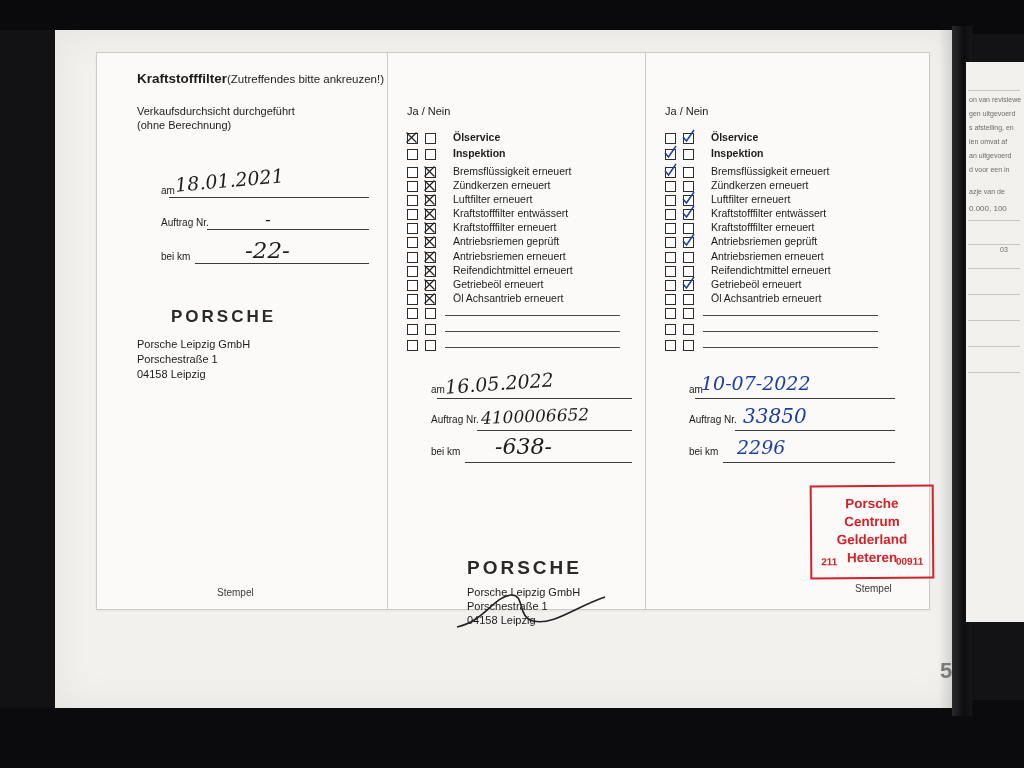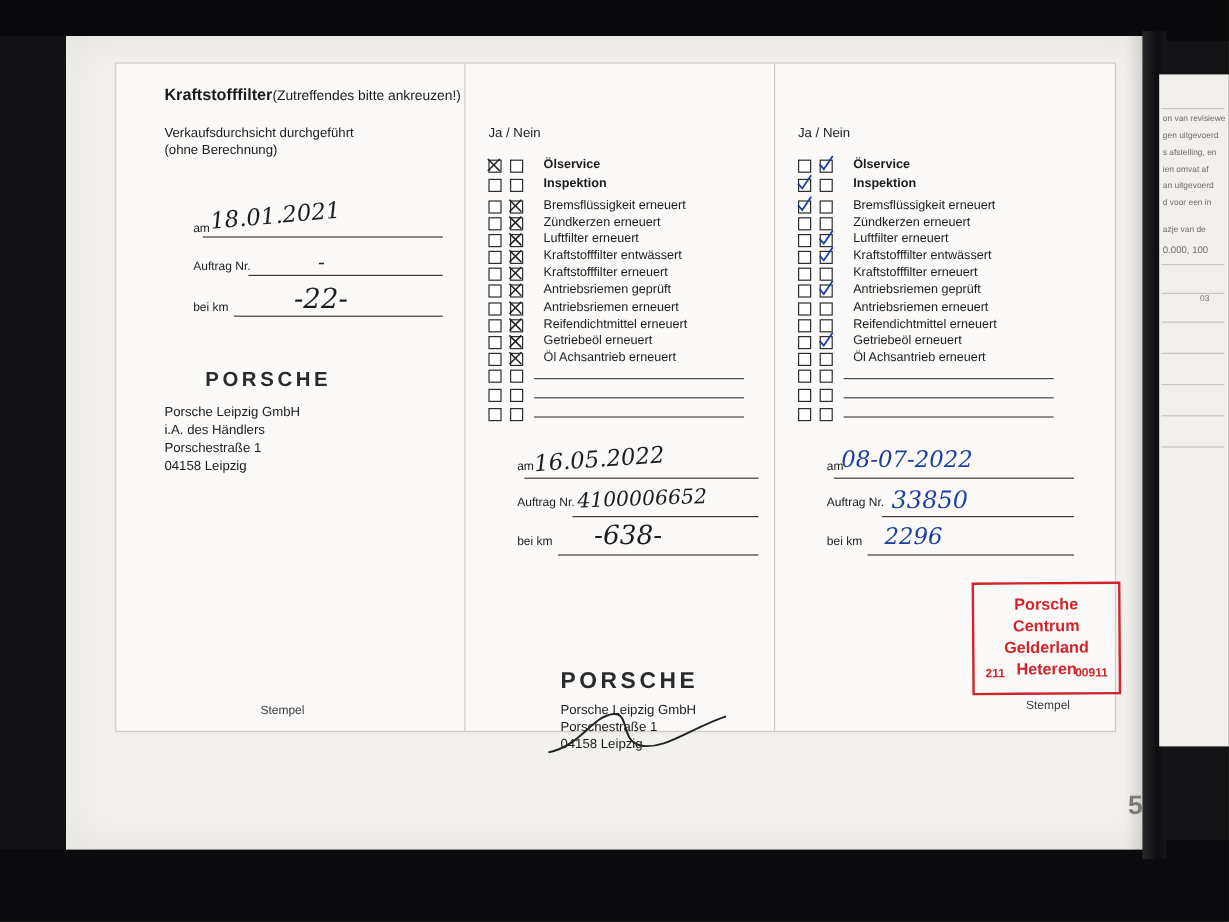--- a/index.html
+++ b/index.html
@@ -182,21 +182,20 @@
         <span class="flabel">bei km</span>
         <div class="fline" style="left:58px;top:18px;width:174px;"></div>
         <span class="hand" style="left:108px;top:-8px;font-size:23px;">-22-</span>
       </div>
 
       <div style="height:28px;"></div>
 
       <div class="porsche-word" style="margin-left:34px;">PORSCHE</div>
       <div class="addr" style="margin-top:10px;">
         <div>Porsche Leipzig GmbH</div>
-        <div>i.A. des Händlers</div>
         <div>Porschestraße 1</div>
         <div>04158 Leipzig</div>
       </div>
 
       <div class="ghost" style="left:4px;top:300px;font-size:20px;transform:rotate(-4deg);">&nbsp;</div>
       <div class="stempel" style="position:absolute;left:80px;top:482px;">Stempel</div>
     </div>
 
     <div class="col" id="col2" style="left:310px;width:230px;">
       <div class="jn">Ja / Nein</div>
@@ -455,21 +454,21 @@
         <div class="cbrow" style="height:16px;">
           <span class="cb c1"></span>
           <span class="cb c2"></span>
           <span class="blankline"></span>
         </div>
       </div>
 
       <div style="position:relative;height:32px;margin-top:22px;">
         <span class="flabel" style="top:8px;">am</span>
         <div class="fline" style="left:30px;top:22px;width:200px;"></div>
-        <span class="hand blue" style="left:36px;top:-4px;font-size:19px;">08-07-2022</span>
+        <span class="hand blue" style="left:36px;top:-4px;font-size:19px;">10-07-2022</span>
       </div>
       <div style="position:relative;height:32px;">
         <span class="flabel" style="top:6px;">Auftrag Nr.</span>
         <div class="fline" style="left:70px;top:22px;width:160px;"></div>
         <span class="hand blue" style="left:78px;top:-4px;font-size:20px;">33850</span>
       </div>
       <div style="position:relative;height:30px;">
         <span class="flabel" style="top:6px;">bei km</span>
         <div class="fline" style="left:58px;top:22px;width:172px;"></div>
         <span class="hand blue" style="left:72px;top:-4px;font-size:19px;">2296</span>

